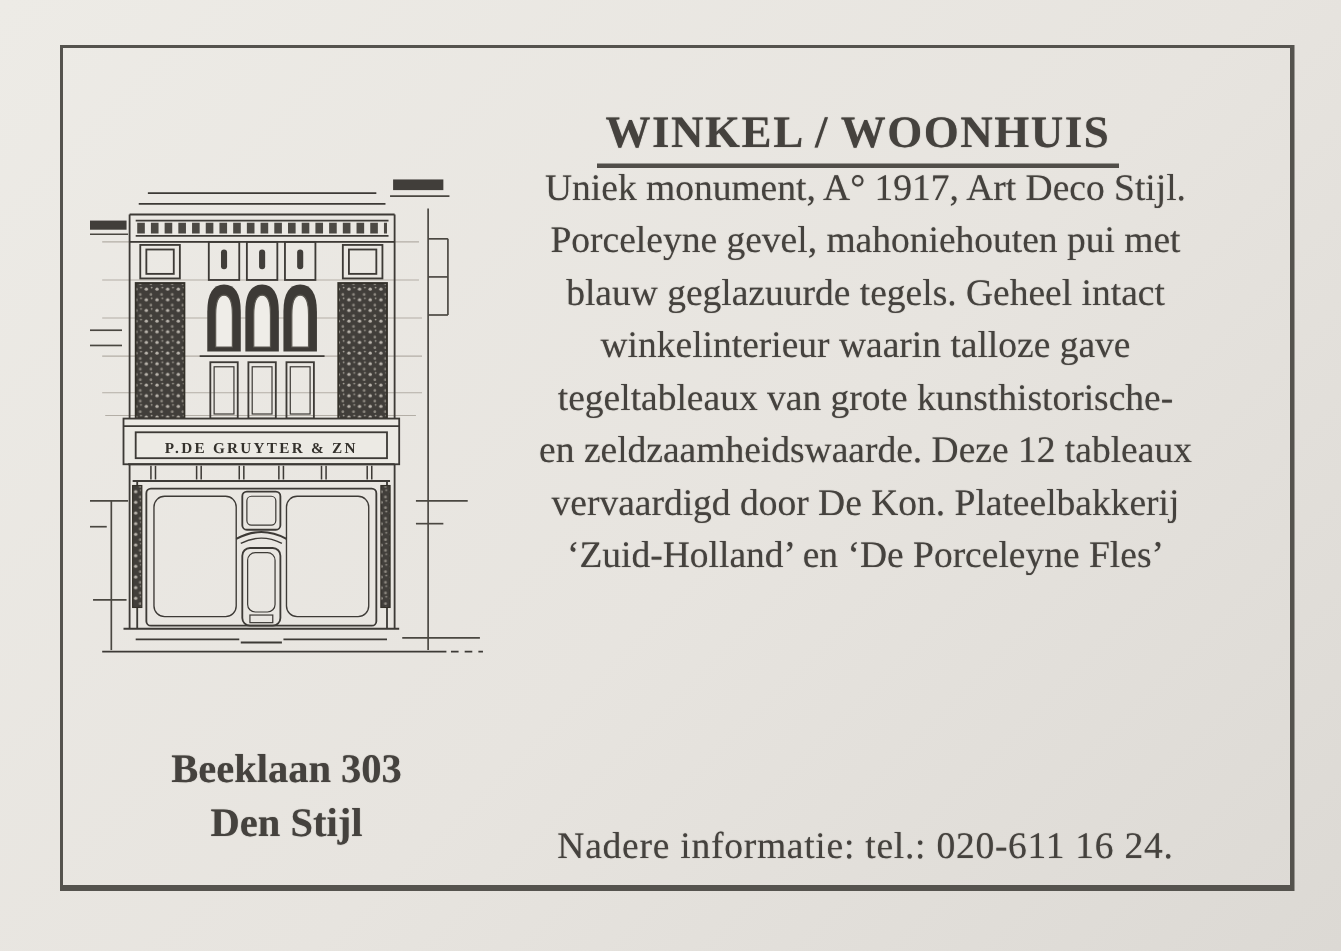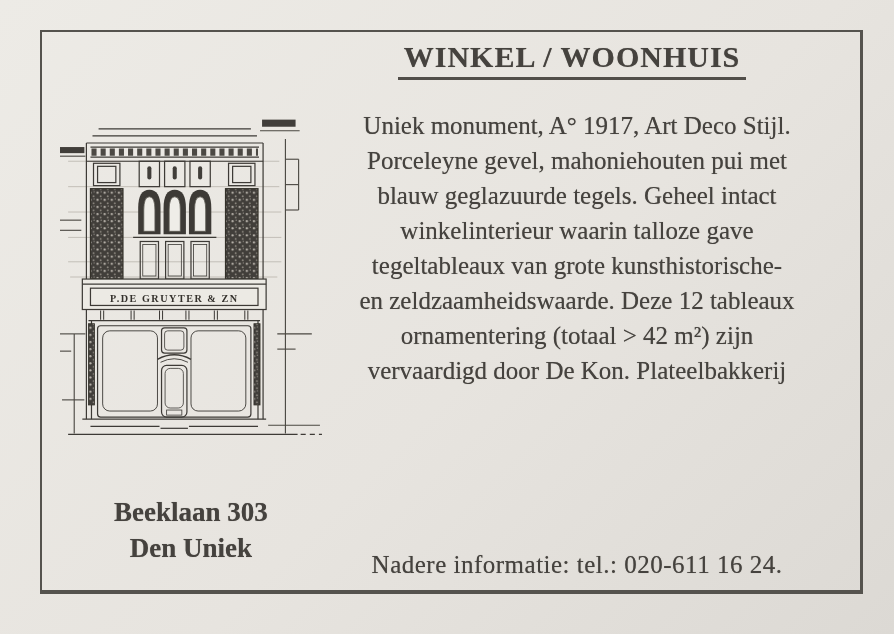--- a/index.html
+++ b/index.html
@@ -11,21 +11,21 @@
   }
   .ad-frame{
     position:absolute;left:40px;top:30px;width:818px;height:558px;
     border:2px solid #55534e;border-right-width:3px;border-bottom-width:4px;
     background:transparent;
   }
   .ink{ text-shadow:0 0 0.7px rgba(70,66,60,.6); }
   .title-wrap{position:absolute;left:250px;top:8px;width:560px;text-align:center;}
   .title{
     display:inline-block;font-weight:bold;font-size:30px;letter-spacing:1px;
-    padding:0 6px 3px 6px;border-bottom:3px solid #514e49;
+    padding:0 6px 3px 6px;border-bottom:3px solid #514e49;margin-top:32px;
   }
   .body-text{
     position:absolute;left:252px;top:76px;width:566px;text-align:center;
     font-size:25px;line-height:35px;white-space:nowrap;
   }
   .body-text span{display:block;}
   .price-line{
     position:absolute;left:252px;top:458px;width:566px;text-align:center;
     font-size:27px;font-weight:bold;letter-spacing:.5px;
   }
@@ -183,25 +183,25 @@
     <span class="title ink">WINKEL / WOONHUIS</span>
   </div>
 
   <div class="body-text ink">
     <span>Uniek monument, A° 1917, Art Deco Stijl.</span>
     <span>Porceleyne gevel, mahoniehouten pui met</span>
     <span>blauw geglazuurde tegels. Geheel intact</span>
     <span>winkelinterieur waarin talloze gave</span>
     <span>tegeltableaux van grote kunsthistorische-</span>
     <span>en zeldzaamheidswaarde. Deze 12 tableaux</span>
-    <span>ornamentering (totaal &gt; 42 m²) zijn</span>
     <span>vervaardigd door De Kon. Plateelbakkerij</span>
+    <span>‘Zuid-Holland’ en ‘De Porceleyne Fles’</span>
   </div>
 
 
   <div class="contact-line ink">Nadere informatie: tel.: 020-611 16 24.</div>
 
   <div class="address ink">
     <span>Beeklaan 303</span>
-    <span>Den Uniek</span>
+    <span>Den Stijl</span>
   </div>
 
 </div>
 
 </body></html>

